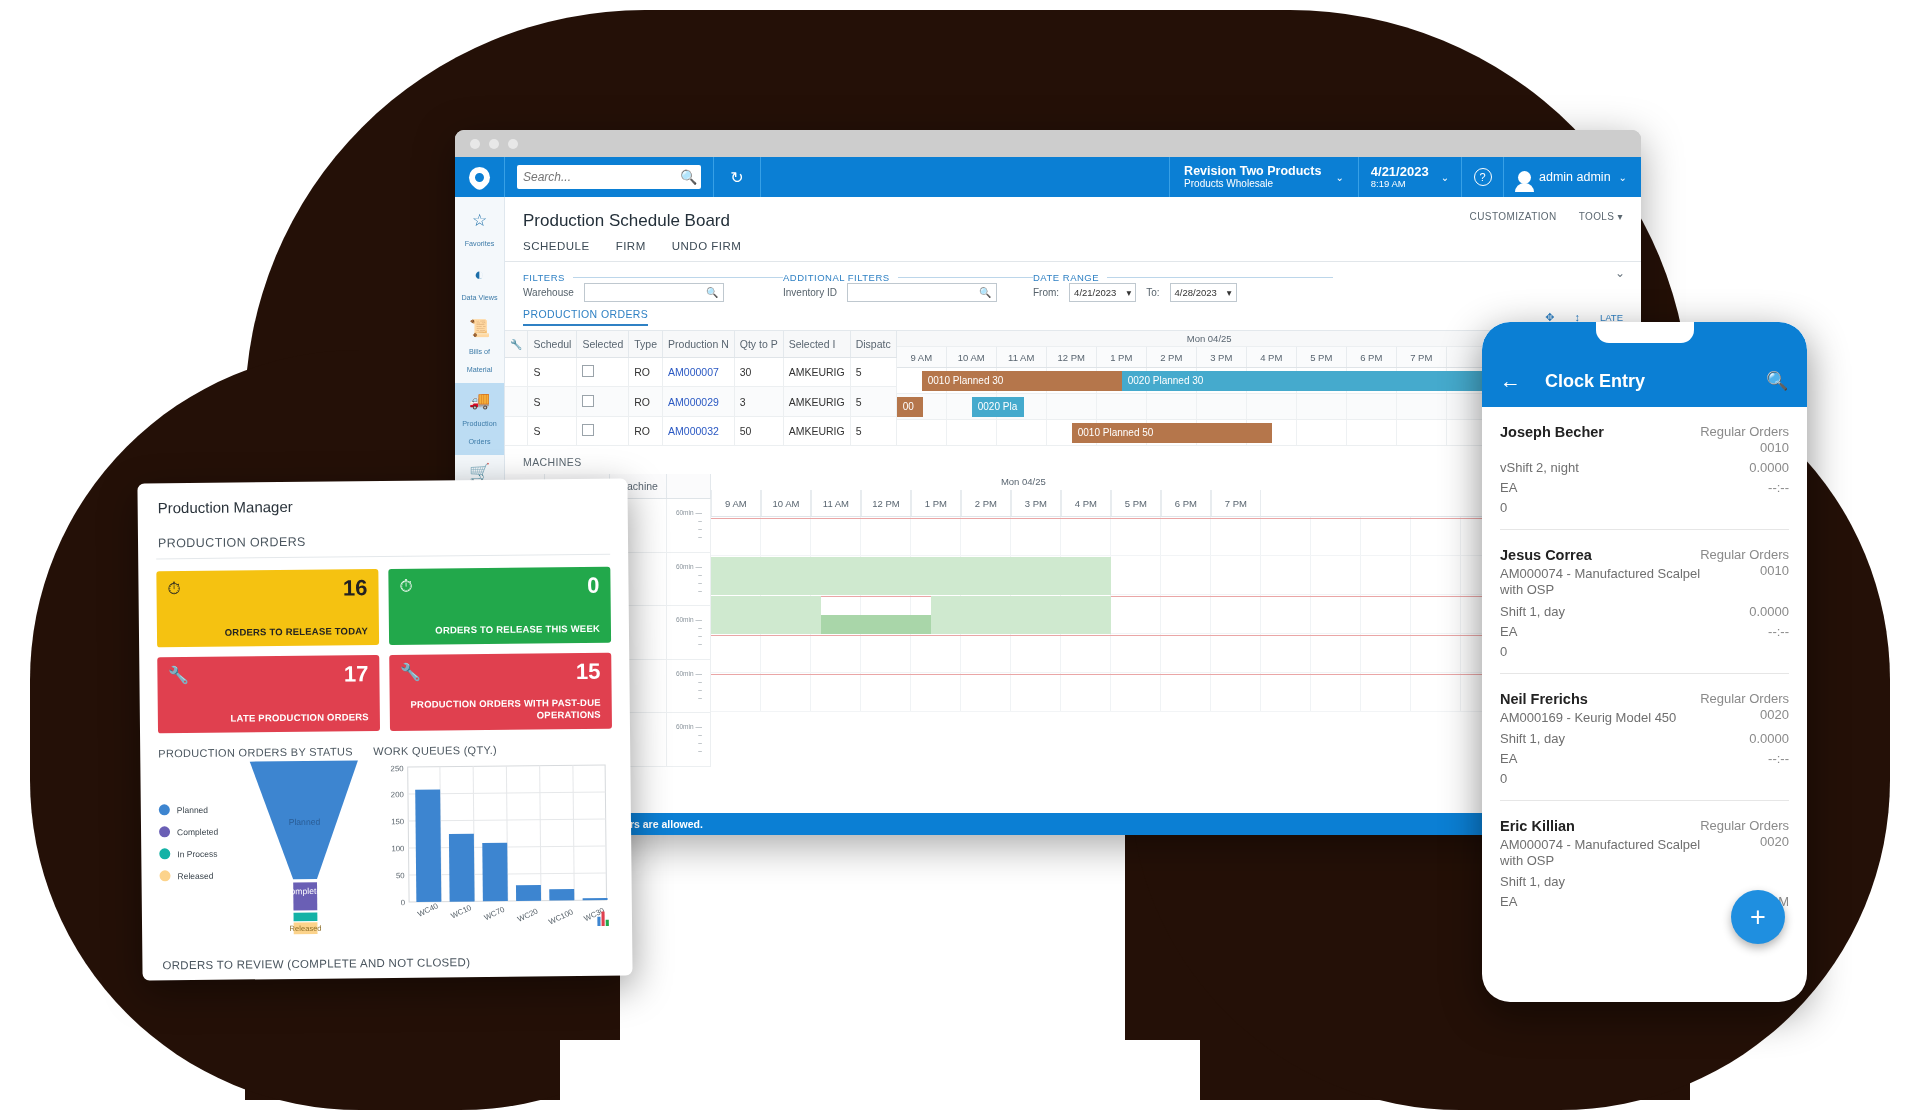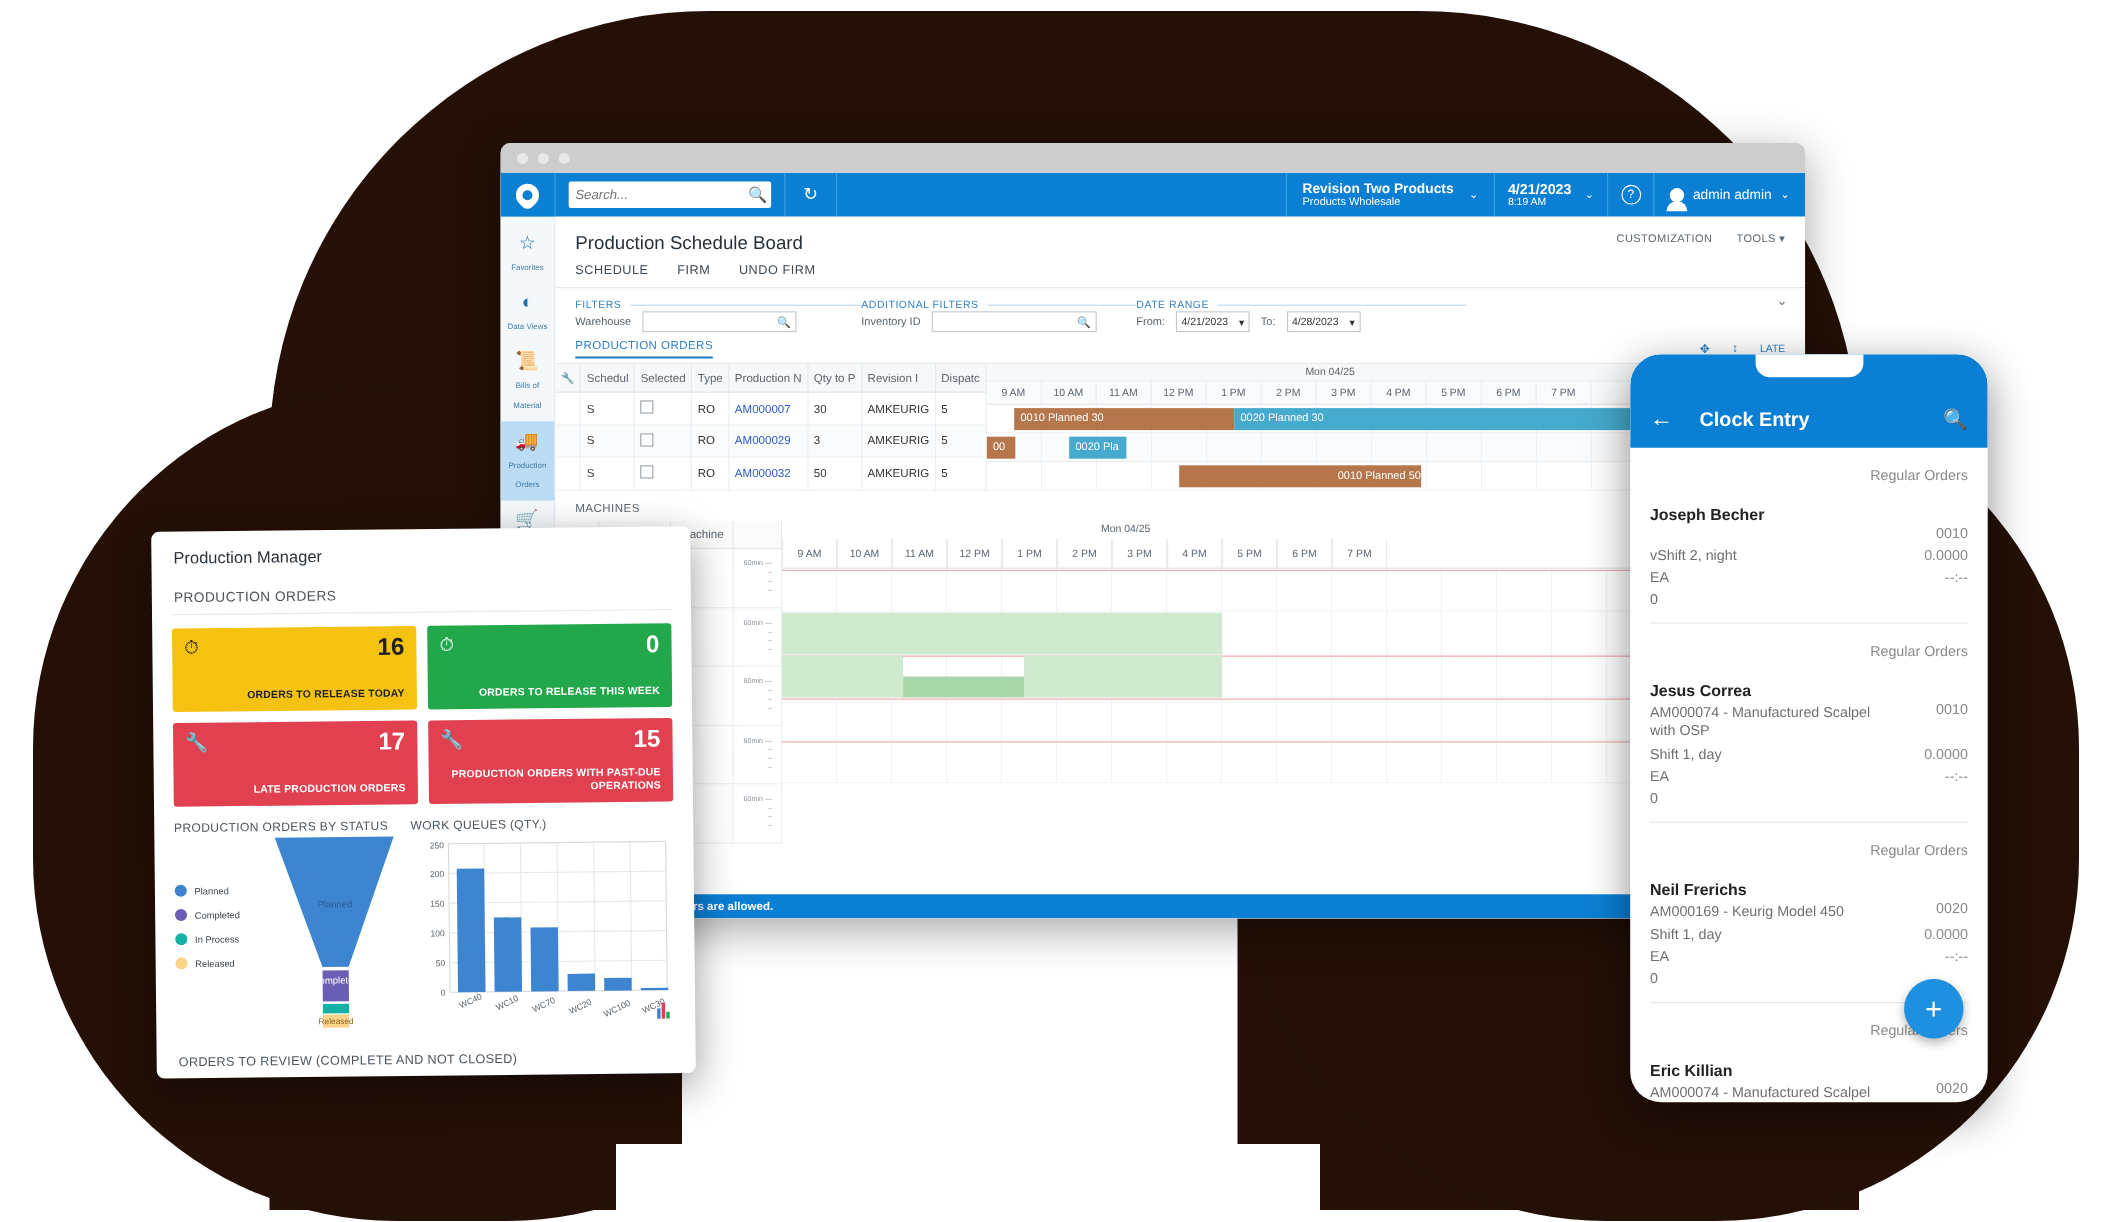--- a/index.html
+++ b/index.html
@@ -180,21 +180,21 @@
               background:#fff; border-radius: 0 0 13px 13px; }
   .ph-bar { position:absolute; left:0; right:0; bottom:0; height:52px; display:flex; align-items:center;
             padding: 0 18px; color:#fff; }
   .ph-back { font-size:21px; }
   .ph-title { font-size:18px; font-weight:bold; margin-left:24px; }
   .ph-search { margin-left:auto; font-size:18px; }
   .ph-list { padding: 0 18px; }
   .ph-item { padding: 17px 0 14px; border-bottom:1px solid #e6e6e6; }
   .ph-item:last-child { border-bottom:0; }
   .ph-r { display:flex; justify-content:space-between; align-items:flex-start; gap:10px; }
-  .ph-name { font-size:14.5px; font-weight:bold; color:#222;margin-top:37px; }
+  .ph-name { font-size:14.5px; font-weight:bold; color:#222; }
   .ph-right { font-size:13px; color:#8a8a8a; white-space:nowrap; }
   .ph-desc { font-size:13px; color:#6f6f6f; line-height:1.25; margin-top:3px; max-width:205px; }
   .ph-l { font-size:13px; color:#6f6f6f; margin-top:5px; }
   .fab { position:absolute; right:22px; bottom:58px; width:54px; height:54px; border-radius:50%;
          background:#1f8fe0; color:#fff; font-size:27px; display:flex; align-items:center; justify-content:center;
          box-shadow: 0 4px 10px rgba(0,0,0,.3); }
 </style>
 </head>
 <body>
 
@@ -359,21 +359,21 @@
           <div class="gantt-wrap">
             <table class="grid">
               <tbody>
                   <tr>
                 <th style="width:18px;"><span class="wrench">🔧</span></th>
                 <th>Schedul</th>
                 <th>Selected</th>
                 <th>Type</th>
                 <th>Production N</th>
                 <th>Qty to P</th>
-                <th>Revision I</th>
+                <th>Selected I</th>
                 <th>Dispatc</th>
               </tr>
               <tr>
                 <td></td>
                 <td>S</td>
                 <td><span class="cbx"></span></td>
                 <td>RO</td>
                 <td><a class="lnk">AM000007</a></td>
                 <td>30</td>
                 <td>AMKEURIG</td>
@@ -422,21 +422,21 @@
               <div class="g-rows">
                 <div class="g-row">
                   <div class="bar brown" style="left:25px;width:200px;">0010 Planned 30</div>
                   <div class="bar blue" style="left:225px;width:364px;">0020 Planned 30</div>
                 </div>
                 <div class="g-row alt">
                   <div class="bar brown" style="left:0px;width:26px;">00</div>
                   <div class="bar blue" style="left:75px;width:52px;">0020 Pla</div>
                 </div>
                 <div class="g-row">
-                  <div class="bar brown" style="left:175px;width:220px;text-align:right;">0010 Planned 50</div>
+                  <div class="bar brown" style="left:175px;width:200px;">0010 Planned 50</div>
                 </div>
               </div>
             </div>
           </div>
 
           <div class="mach-title">MACHINES</div>
           <div style="display:flex;">
             <table class="mgrid">
               <tbody>
                   <tr>

